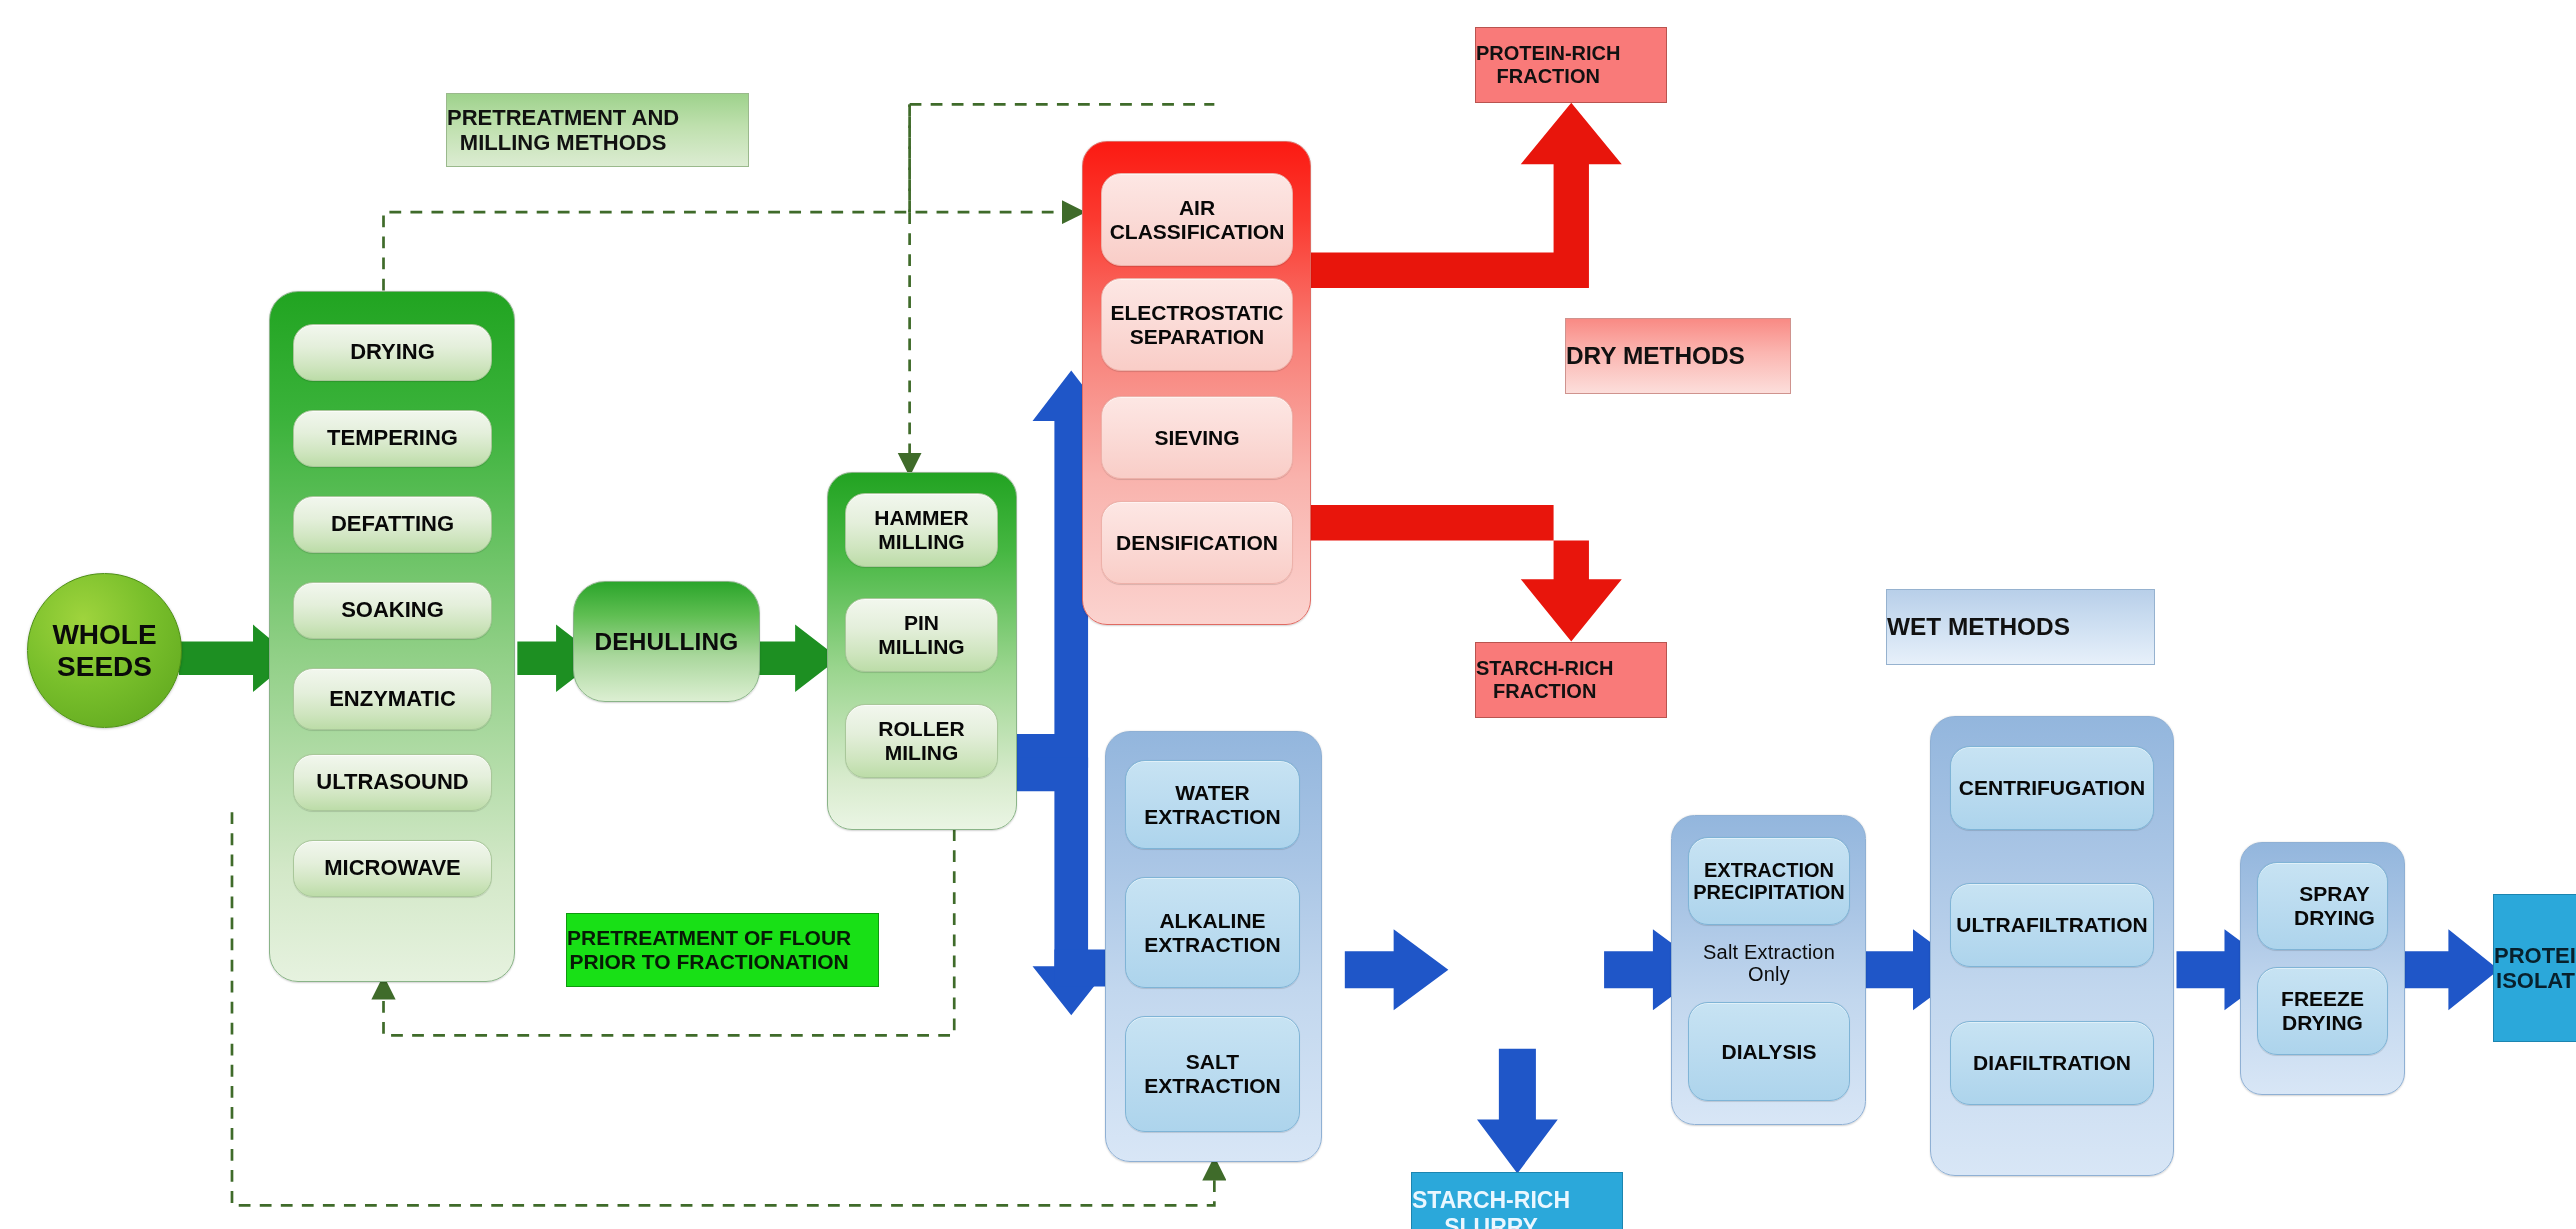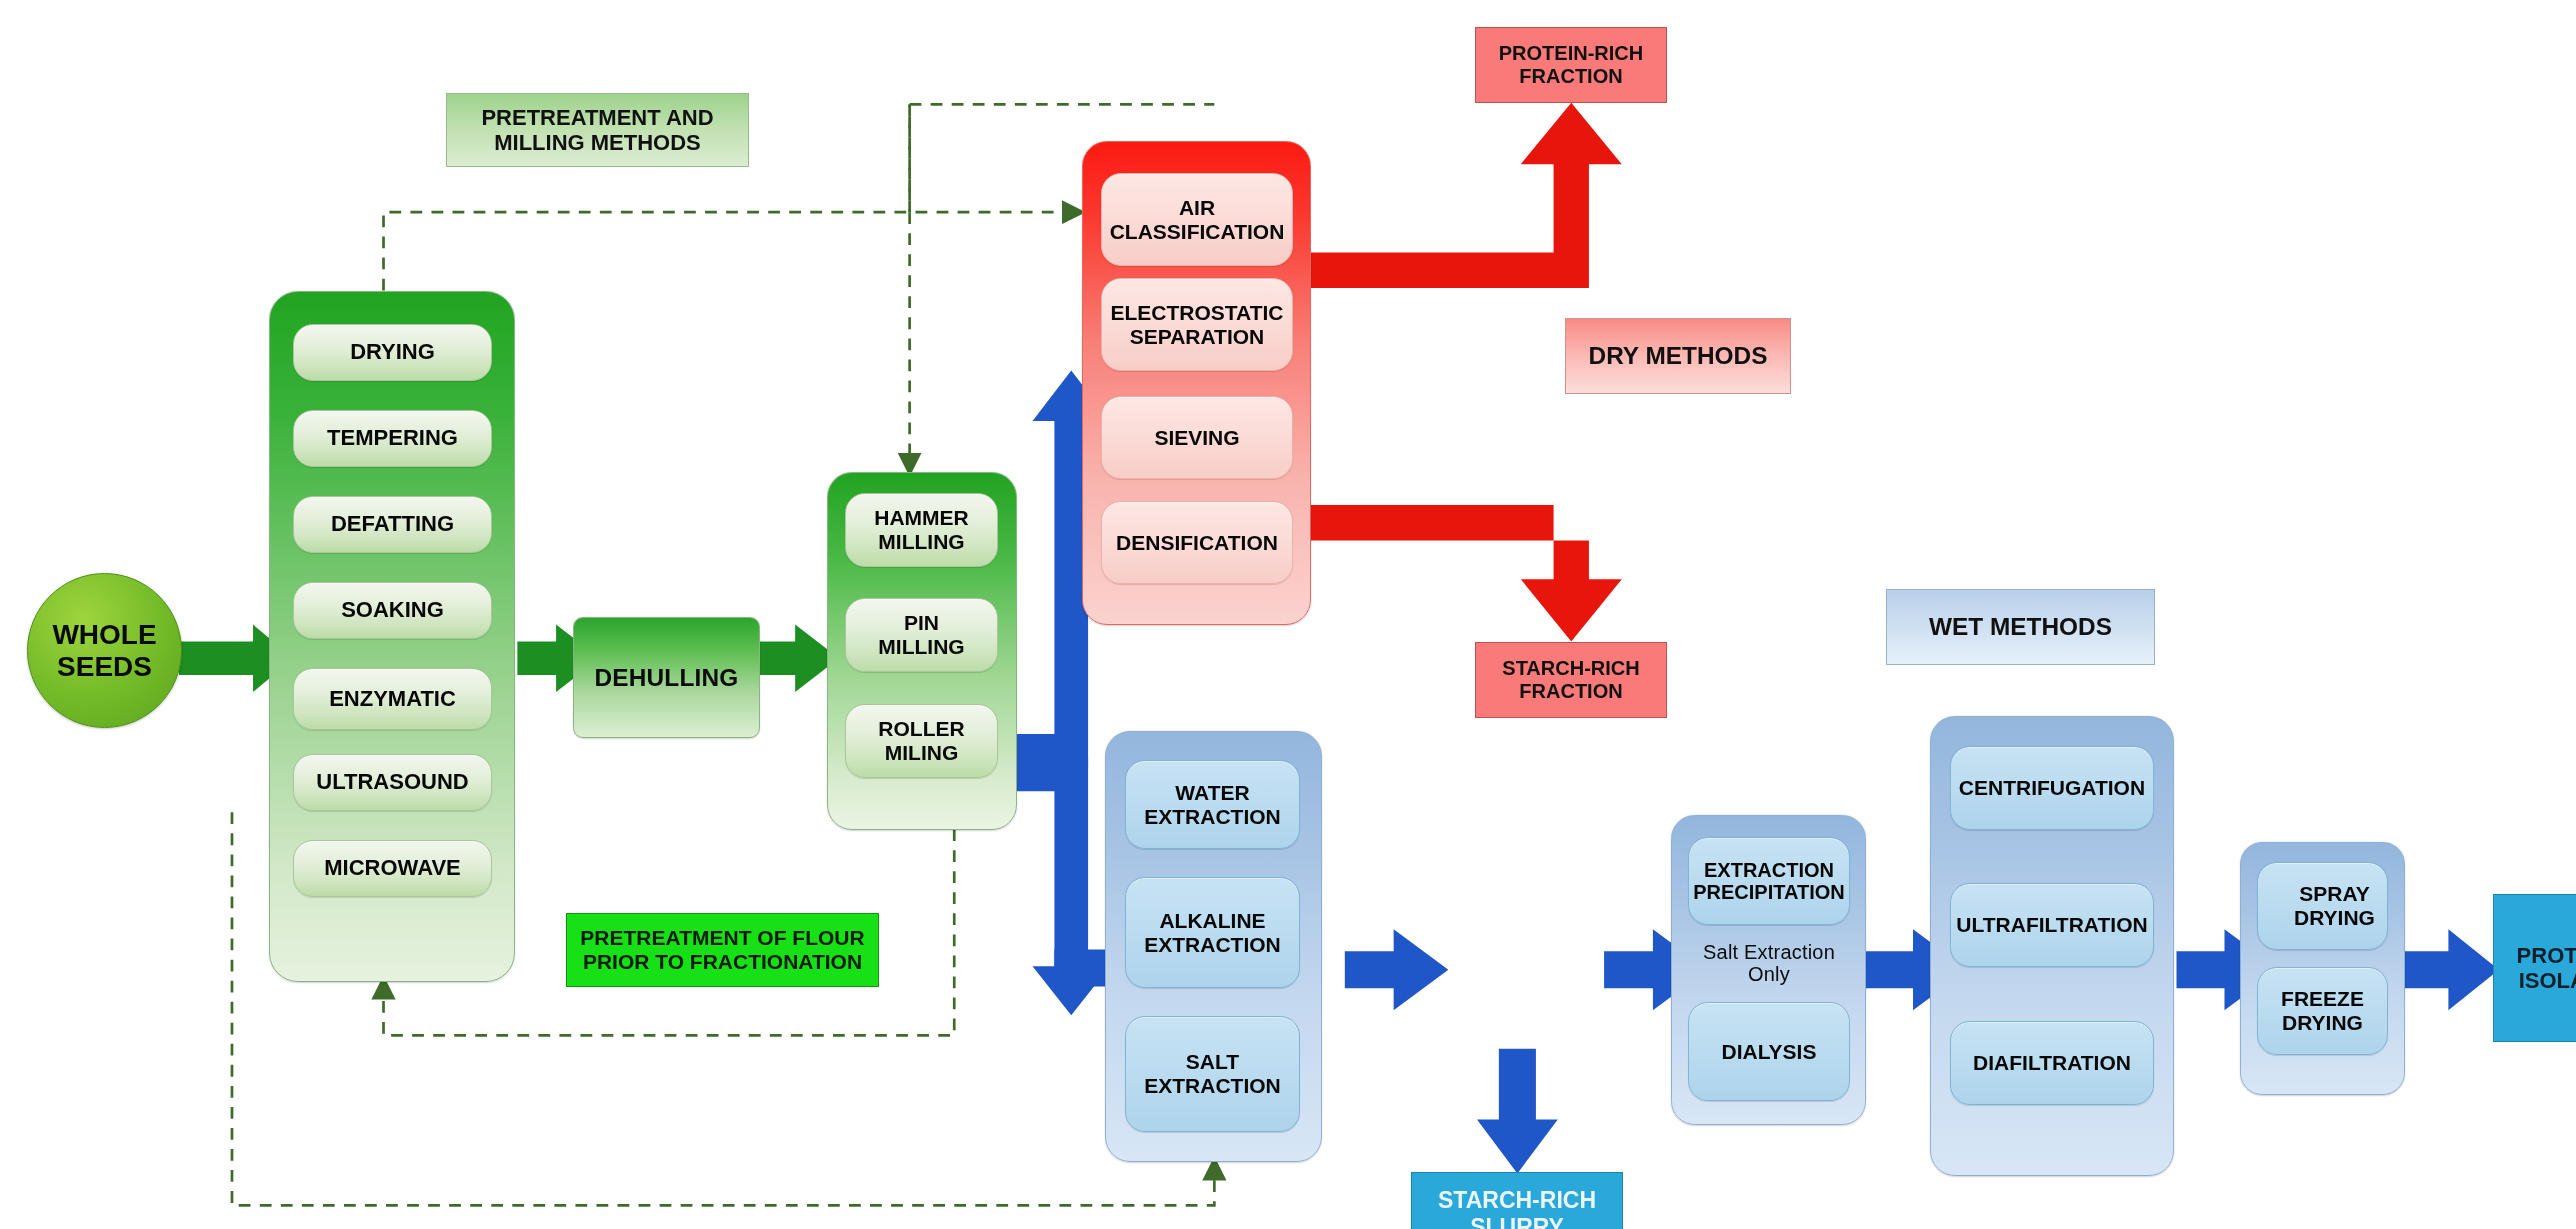--- a/index.html
+++ b/index.html
@@ -52,33 +52,32 @@
   }
   .chip-blue{
      background:linear-gradient(180deg,#c7e3f3 0%,#bcdcf0 45%,#add4ec 100%);
      border:0.8px solid #7fb4d6;
      box-shadow:inset 0 0.8px 0 rgba(255,255,255,.6),0 0.8px 0.8px rgba(0,0,0,.13);
   }
 
   
   .box-green{
      background:linear-gradient(180deg,#2ba52b 0%,#5fbe52 28%,#a9d79c 62%,#dcefd2 100%);
-     border:0.8px solid #8ab488;border-radius:10px;
-     box-shadow:0 0.8px 1.7px rgba(0,0,0,.18);
-     margin-top:36px;
+     border:0.8px solid #8ab488;border-radius:32px;
+     box-shadow:0 0.8px 1.7px rgba(0,0,0,.18);
   }
   .box-bluegray{
      background:linear-gradient(180deg,#dbe6f3 0%,#ccdcee 45%,#b9cfe7 100%);
      border:0.8px solid #90aecd;border-radius:18.5px;
      box-shadow:0 0.8px 1.7px rgba(0,0,0,.18);
   }
 
   
   .flat{position:absolute;box-sizing:border-box;display:flex;align-items:center;
-        justify-content:center;text-align:center;font-weight:700;line-height:1.15;}
+        text-align:center;font-weight:700;line-height:1.15;}
   .flat-redterm{background:#f97a79;border:0.8px solid #b9544f;color:#111;}
   .flat-redlegend{background:linear-gradient(180deg,#f98a84 0%,#fbb5b0 45%,#fcdedb 100%);
                   border:0.8px solid #cf938e;color:#111;}
   .flat-bluelegend{background:linear-gradient(180deg,#b8cfe9 0%,#cfe0f2 50%,#e7f0fa 100%);
                   border:0.8px solid #96b2cf;color:#111;}
   .flat-cyan{background:#2ba8da;border:0.8px solid #1c85b0;color:#eaf7ff;}
   .flat-cyan2{background:#2ba8da;border:0.8px solid #1c85b0;color:#08202c;}
   .legend-greensoft{background:linear-gradient(180deg,#9ed28c 0%,#bfe0ae 45%,#dcecd2 100%);
                     border:0.8px solid #9ab98c;color:#111;}
   .legend-greenbright{background:#18e016;border:0.8px solid #0f9a0e;color:#071a06;}

